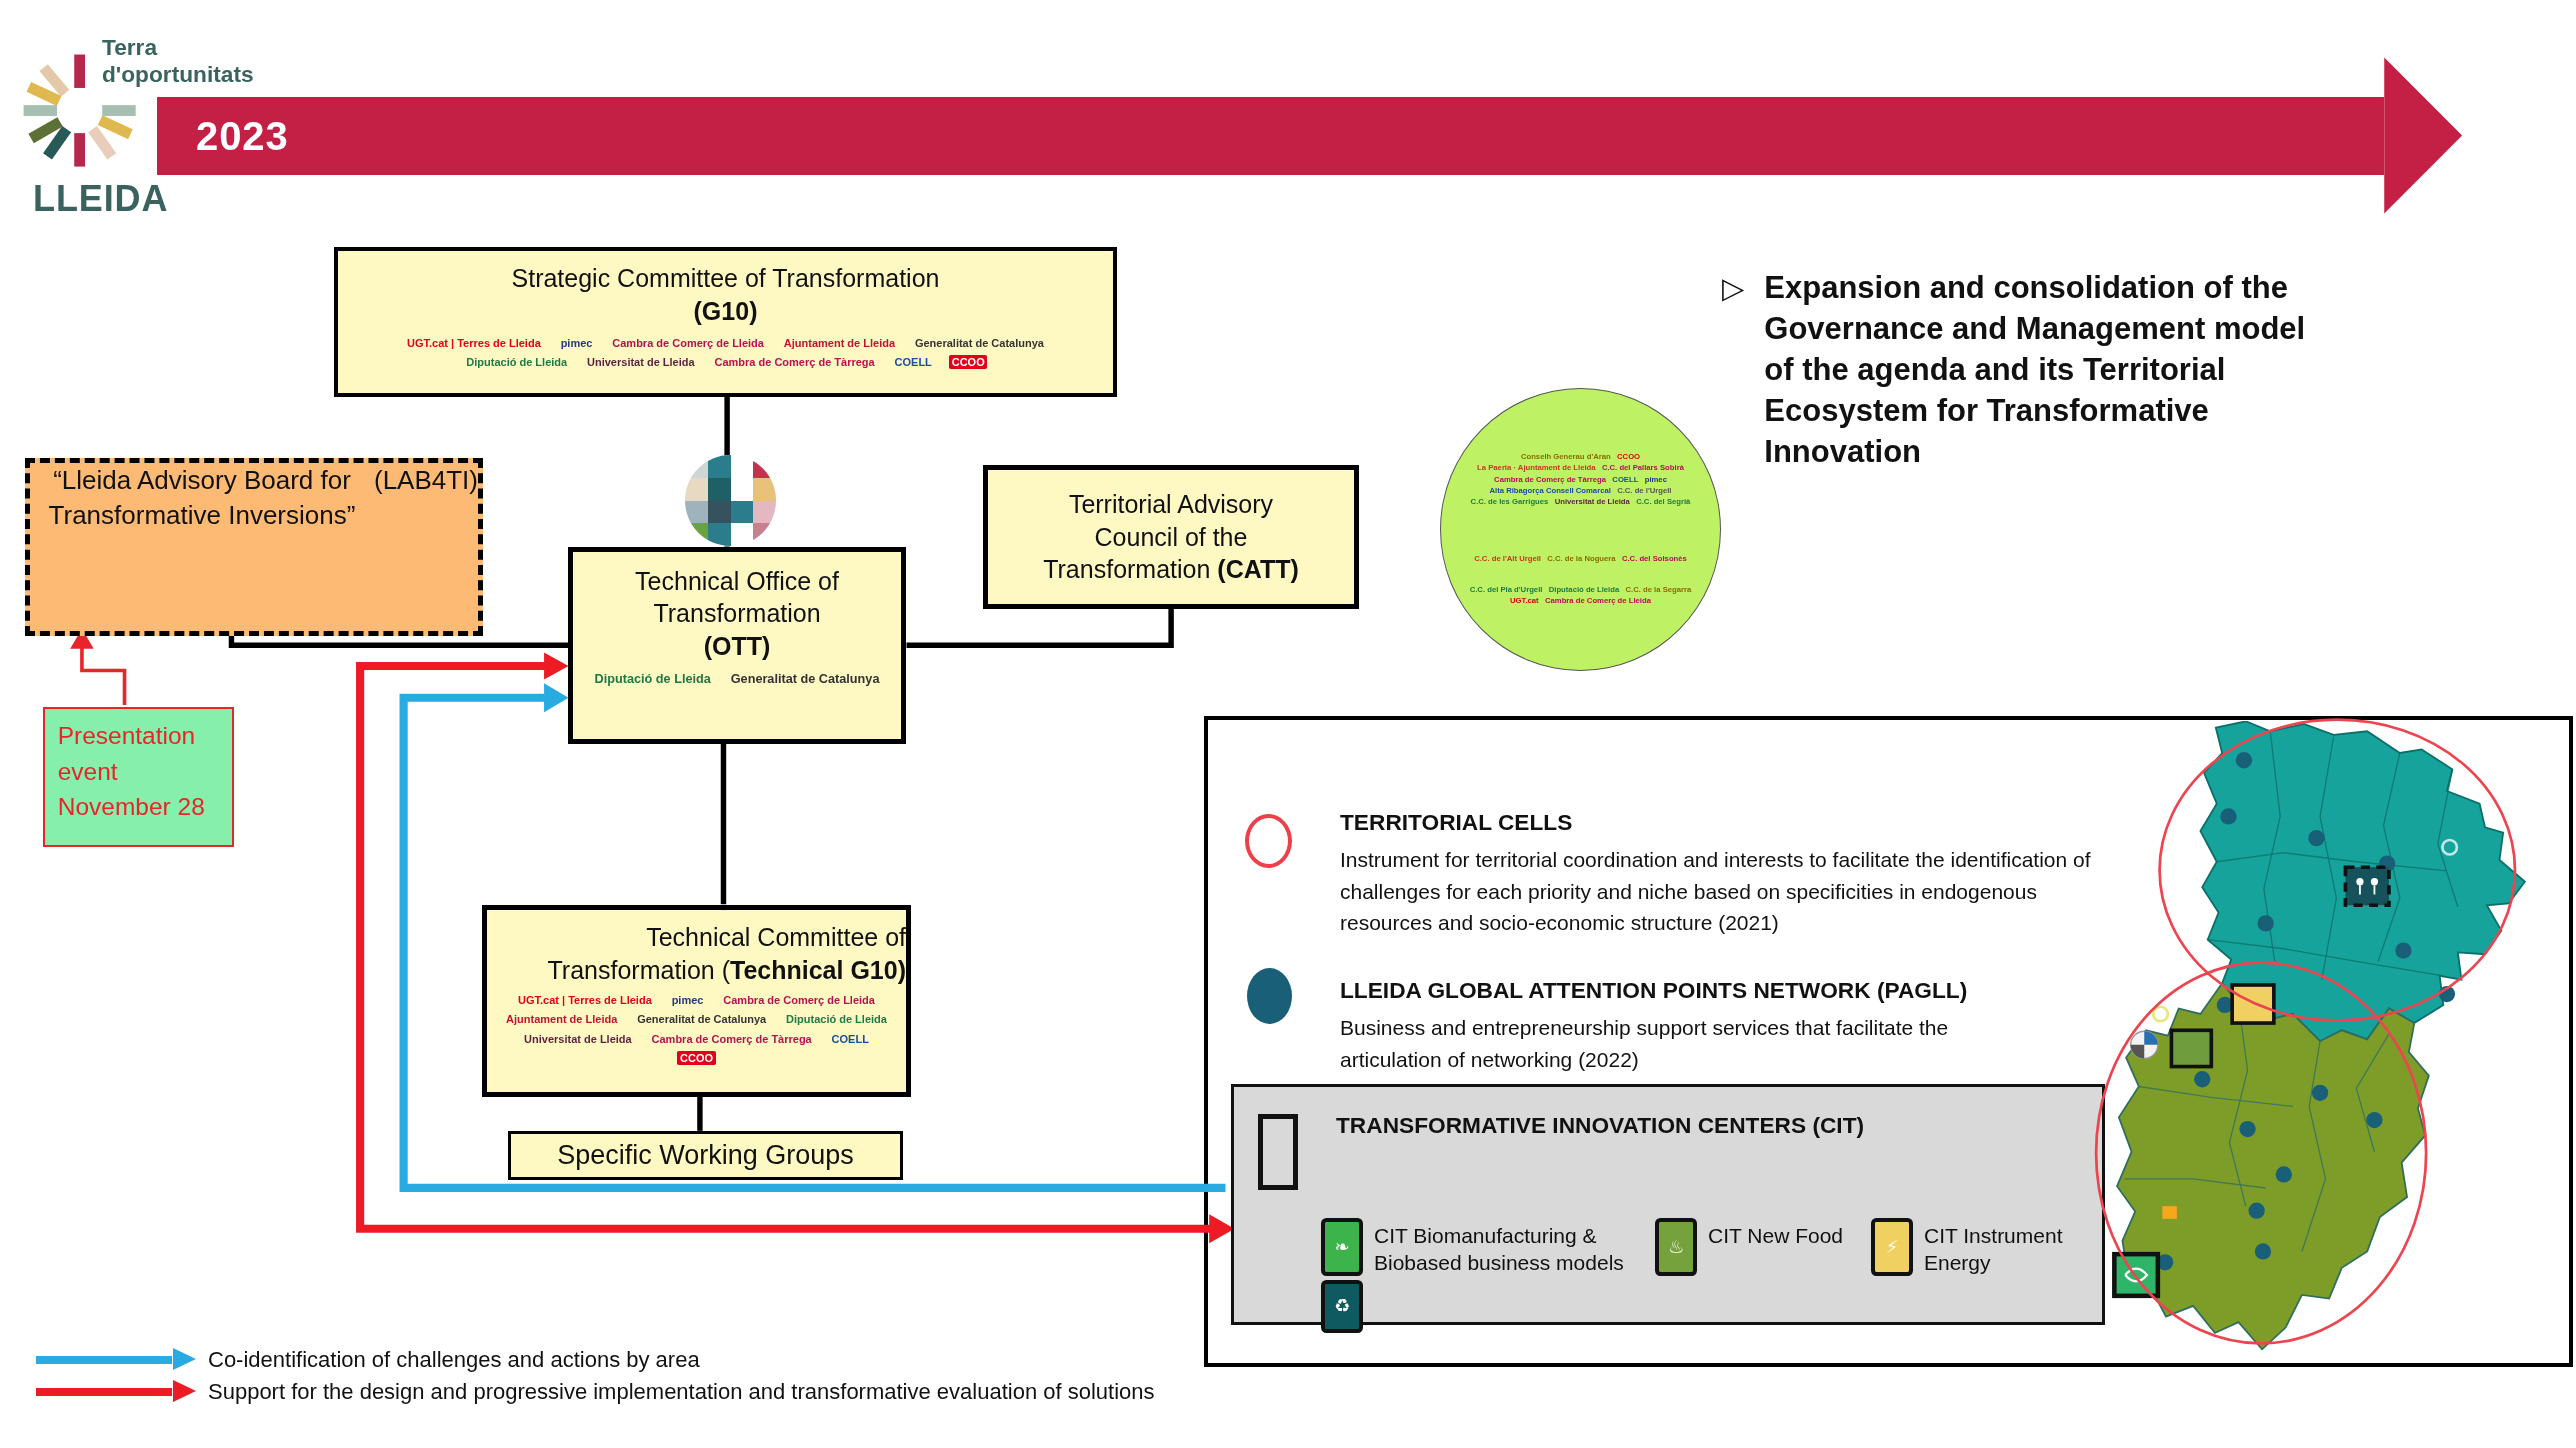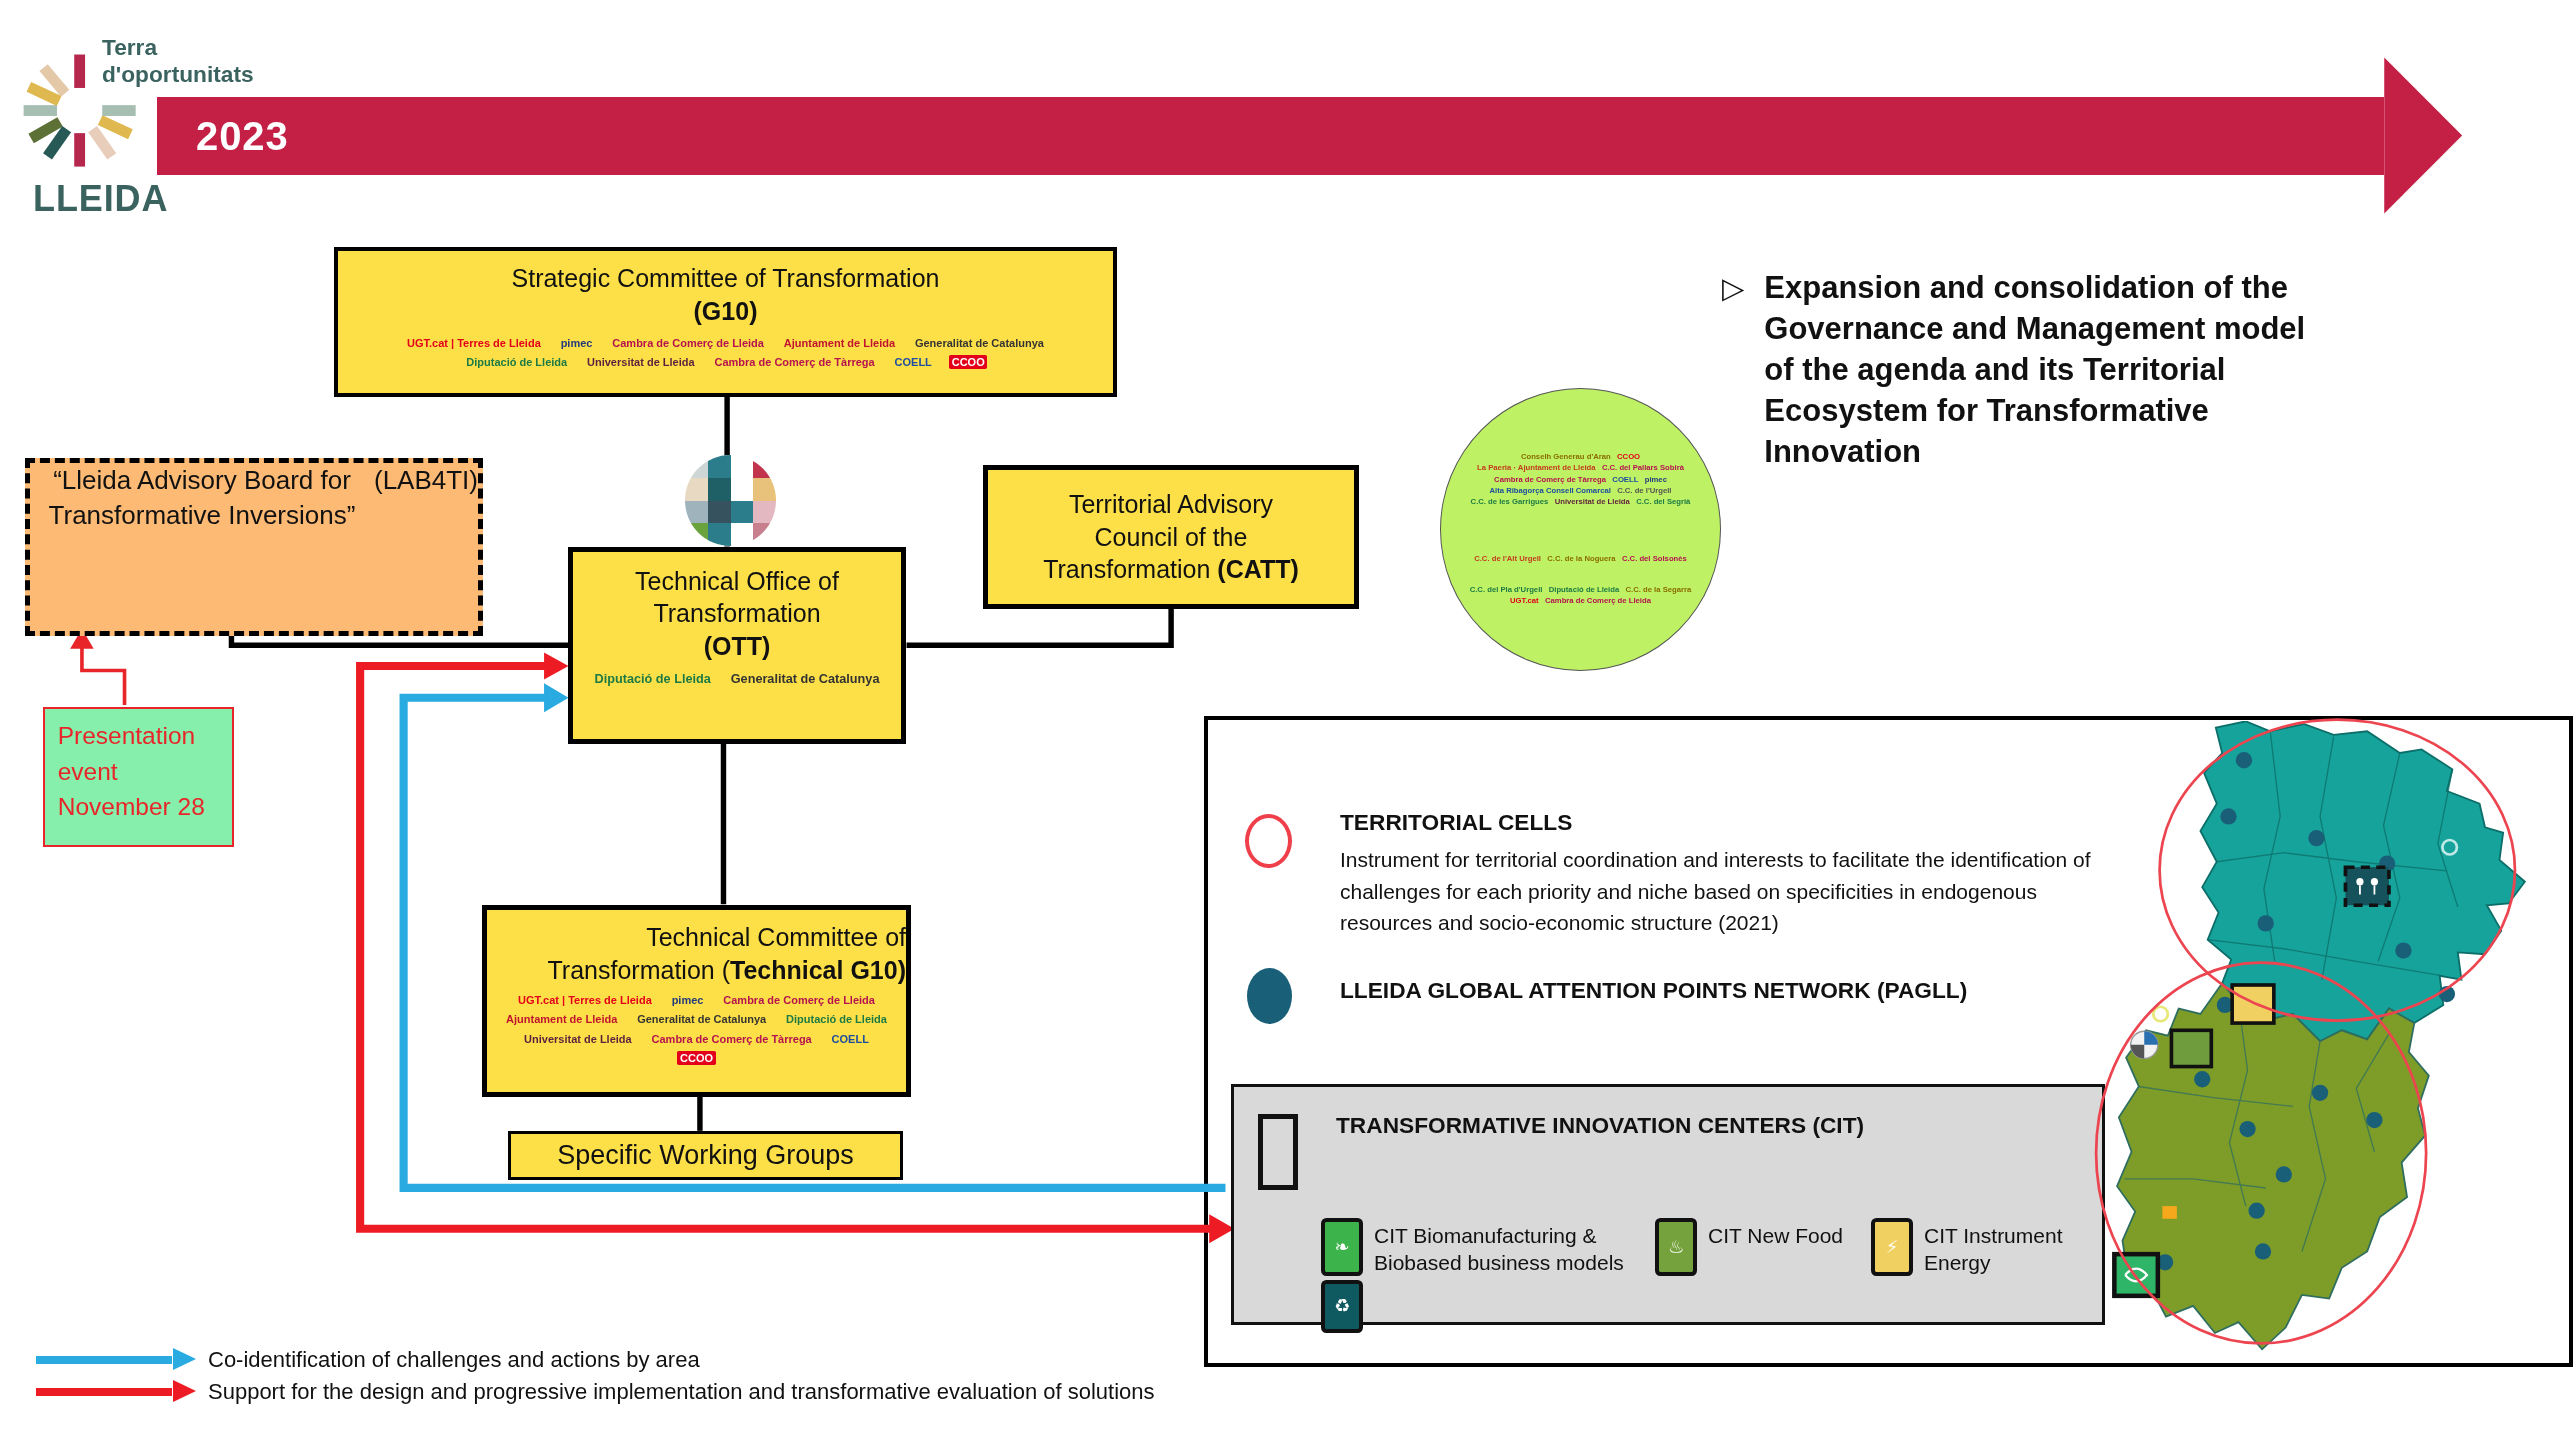--- a/index.html
+++ b/index.html
@@ -10,21 +10,21 @@
 
   
   .brand-top{left:102px;top:34px;font-size:22.7px;font-weight:bold;color:#3a6360;line-height:1.18;}
   .brand-city{left:33px;top:178px;font-size:36px;font-weight:bold;color:#3a6360;letter-spacing:0.9px;}
 
   
   .banner-body{left:157px;top:97px;width:2227px;height:78px;background:#c41f45;}
   .banner-year{left:196px;top:97px;height:78px;line-height:78px;font-size:40px;font-weight:bold;color:#fff;letter-spacing:0.9px;}
 
   
-  .obox{background:#fde047;border:4.5px solid #000;text-align:center;}
+  .obox{background:#fef9c3;border:4.5px solid #000;text-align:center;}
   .obox .t{font-size:25px;line-height:1.3;}
   .obox .code{font-size:25px;font-weight:bold;line-height:1.3;}
   .logo-row{display:flex;justify-content:center;align-items:center;flex-wrap:wrap;gap:5.4px 14.5px;margin-top:9px;padding:0 9px;}
   .chip{display:inline-flex;align-items:center;gap:3.6px;font-size:11px;font-weight:bold;white-space:nowrap;padding:0.9px 2.7px;border-radius:1.8px;}
   .g10-box{left:334px;top:247px;width:783px;height:150px;padding-top:11px;box-sizing:border-box;}
   .ott-box{left:568px;top:547px;width:338px;height:197px;border-width:5.4px;padding-top:12.7px;box-sizing:border-box;}
   .ott-box .chip{font-size:12.7px;}
   .lab4ti-box{left:25px;top:458px;width:458px;height:178px;background:#fdba74;border:5.4px dashed #000;
               display:flex;flex-direction:row;justify-content:center;font-size:26px;line-height:1.35;text-align:center;box-sizing:border-box;}
   .catt-box{left:983px;top:465px;width:376px;height:144px;border-width:5.4px;display:flex;flex-direction:column;justify-content:center;box-sizing:border-box;}
@@ -400,20 +400,21 @@
       <path d="M2366,1152 L2351,1152 A15,15 0 0,0 2366,1167 Z" fill="#555"></path>
     </g>
   </svg>
 
   <div class="abs z3 cell-icon"></div>
   <div class="abs z3 leg-title tcell-title">TERRITORIAL CELLS</div>
   <div class="abs z3 leg-desc tcell-desc">Instrument for territorial coordination and interests to facilitate the identification of challenges for each priority and niche based on specificities in endogenous resources and socio-economic structure (2021)</div>
 
   <div class="abs z3 pagll-icon"></div>
   <div class="abs z3 leg-title pagll-title">LLEIDA GLOBAL ATTENTION POINTS NETWORK (PAGLL)</div>
+  <div class="abs z3 leg-desc pagll-desc">Business and entrepreneurship support services that facilitate the articulation of networking (2022)</div>
 
   <div class="abs z4 cit-panel">
     <div class="cit-icon"></div>
     <div class="leg-title cit-title">TRANSFORMATIVE INNOVATION CENTERS (CIT)</div>
     <div class="cit-items">
       <div class="cit-item">
         <div>
           <div class="cit-sq" style="background:#3cb34b">❧</div>
           <div class="cit-sq small" style="background:#0f5a60">♻</div>
         </div>

